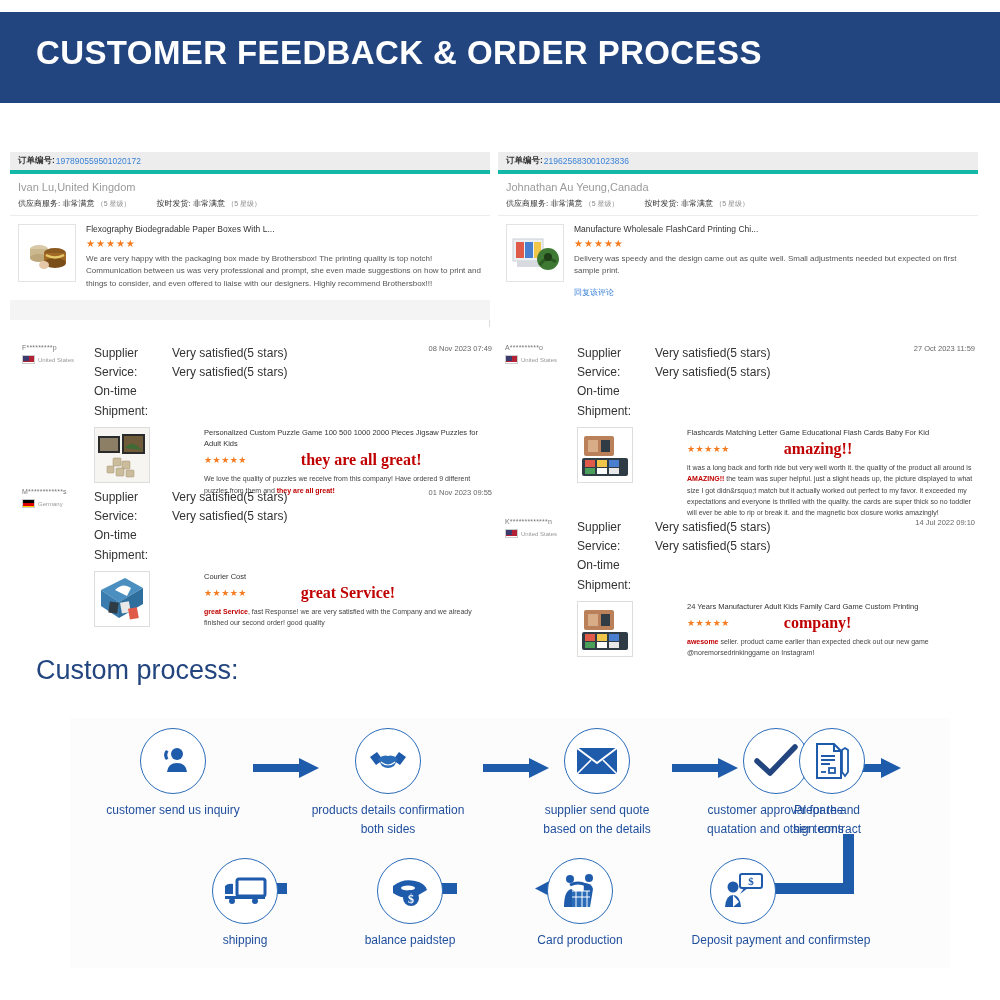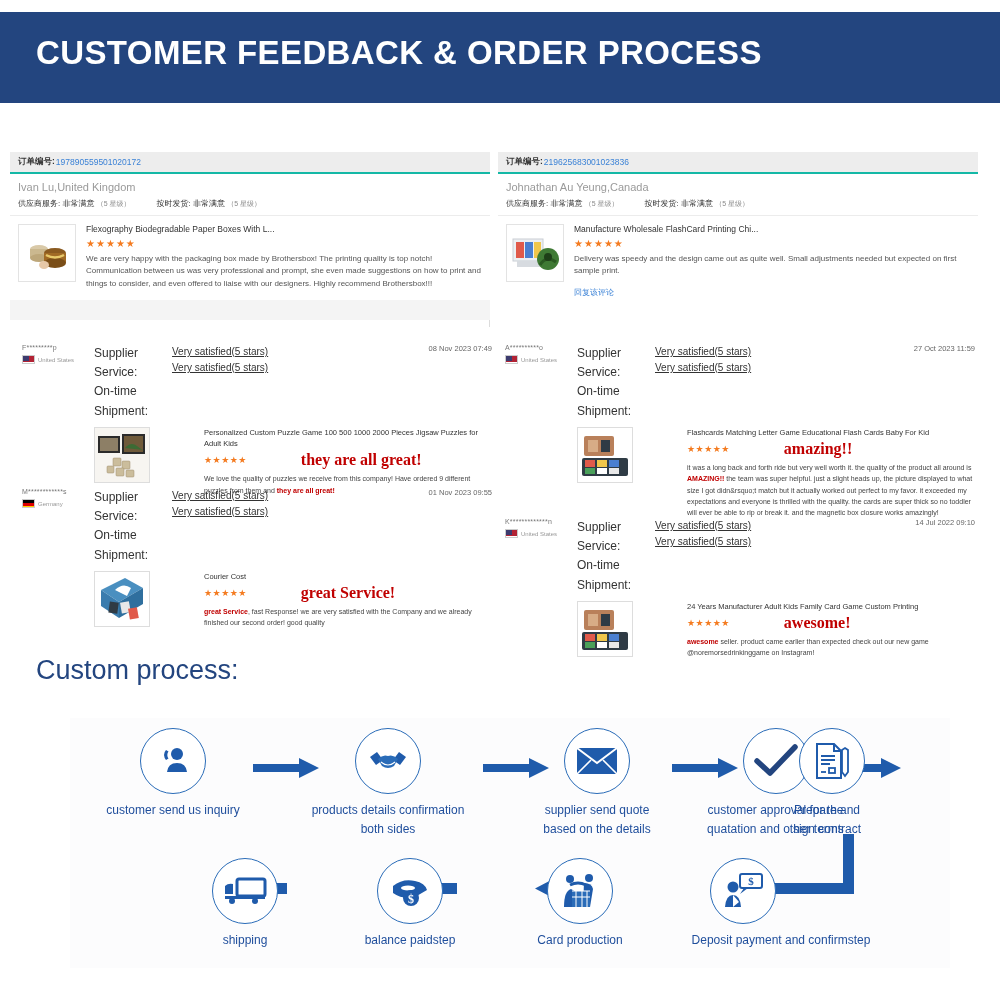--- a/index.html
+++ b/index.html
@@ -34,21 +34,21 @@
   }
   .card.left  { left:10px; }
   .card.right { left:498px; }
   .card-divider {
     position:absolute; left:489px; top:0; width:1px; height:175px;
     background:#dcdcdc;
   }
   .order-bar {
     background:#ededed; height:22px; display:flex; align-items:center;
     padding-left:8px; font-size:8.5px; color:#444;
-    border-bottom:2px solid #14b8a6;
+    border-bottom:4px solid #14b8a6;
   }
   .order-bar .lbl { color:#333; font-weight:700; }
   .order-bar .num { color:#3b82d6; margin-left:1px; }
   .card-meta { padding:7px 8px 6px 8px; background:#fff; border-bottom:1px solid #ececec; }
   .meta-user { font-size:11px; color:#9a9a9a; margin-bottom:5px; }
   .meta-ratings { font-size:8px; color:#333; display:flex; gap:26px; }
   .meta-ratings .gray { color:#8a8a8a; font-size:7px; }
   .card-body { display:flex; padding:8px 8px 10px 8px; background:#fff; }
   .thumb {
     width:58px; height:58px; flex:0 0 58px; border:1px solid #e3e3e3;
@@ -71,21 +71,21 @@
   .flag { width:13px; height:9px; display:inline-block; position:relative; overflow:hidden; border:.5px solid #ccc;}
   .flag-us { background:#b22234; }
   .flag-us::before{ content:""; position:absolute; left:0; top:0; width:6px; height:5px; background:#3c3b6e;}
   .flag-us::after{ content:""; position:absolute; left:0; top:5.5px; width:13px; height:1px; background:#fff;
      box-shadow:0 2px 0 #fff; }
   .flag-de { background:#ffce00; }
   .flag-de::before{ content:""; position:absolute; left:0; top:0; width:13px; height:3px; background:#000;}
   .flag-de::after{ content:""; position:absolute; left:0; top:3px; width:13px; height:3px; background:#dd0000;}
 
   .aerev .svc { width:78px; flex:0 0 78px; font-size:12px; color:#333; line-height:1.6; }
-  .aerev .svcval { flex:1; font-size:10px; color:#333; line-height:1.6;text-decoration:underline; }
+  .aerev .svcval { flex:1; font-size:12px; color:#333; line-height:1.6; }
   .aerev .date { font-size:7.5px; color:#666; white-space:nowrap; }
   .aerev .body { display:flex; margin-top:6px; padding-left:72px;gap:44px; }
   .aerev .pthumb {
     width:56px; height:56px; flex:0 0 56px; border:1px solid #ddd; background:#fff;
     position:relative; overflow:hidden;
   }
   .aerev .pbody { flex:1; padding-left:10px; }
   .aerev .ptitle { font-size:7.5px; color:#333; line-height:1.5; }
   .aerev .starrow { display:flex; align-items:center; margin-top:3px; }
   .aerev .starrow .s { color:#f47b20; font-size:9px; letter-spacing:.5px; }
@@ -372,21 +372,21 @@
           <rect x="31" y="32" width="10" height="7" fill="#4a7fd0"></rect>
           <rect x="7" y="40" width="10" height="6" fill="#4aa05a"></rect>
           <rect x="19" y="40" width="10" height="6" fill="#ffffff"></rect>
           <rect x="31" y="40" width="10" height="6" fill="#e8e8e8"></rect>
         </svg>
       </div>
       <div class="pbody">
         <div class="ptitle">24 Years Manufacturer Adult Kids Family Card Game Custom Printing</div>
         <div class="starrow">
           <span class="s">★★★★★</span>
-          <span class="bigword">awesome!</span>
+          <span class="bigword">company!</span>
         </div>
         <div class="ptext"><span></span><b>awesome</b><span> seller. product came earlier than expected check out our new game @noremorsedrinkinggame on Instagram!</span></div>
       </div>
     </div>
   </div>
 
   <div class="op-title">Custom process:</div>
 
   <div class="flow">
 

